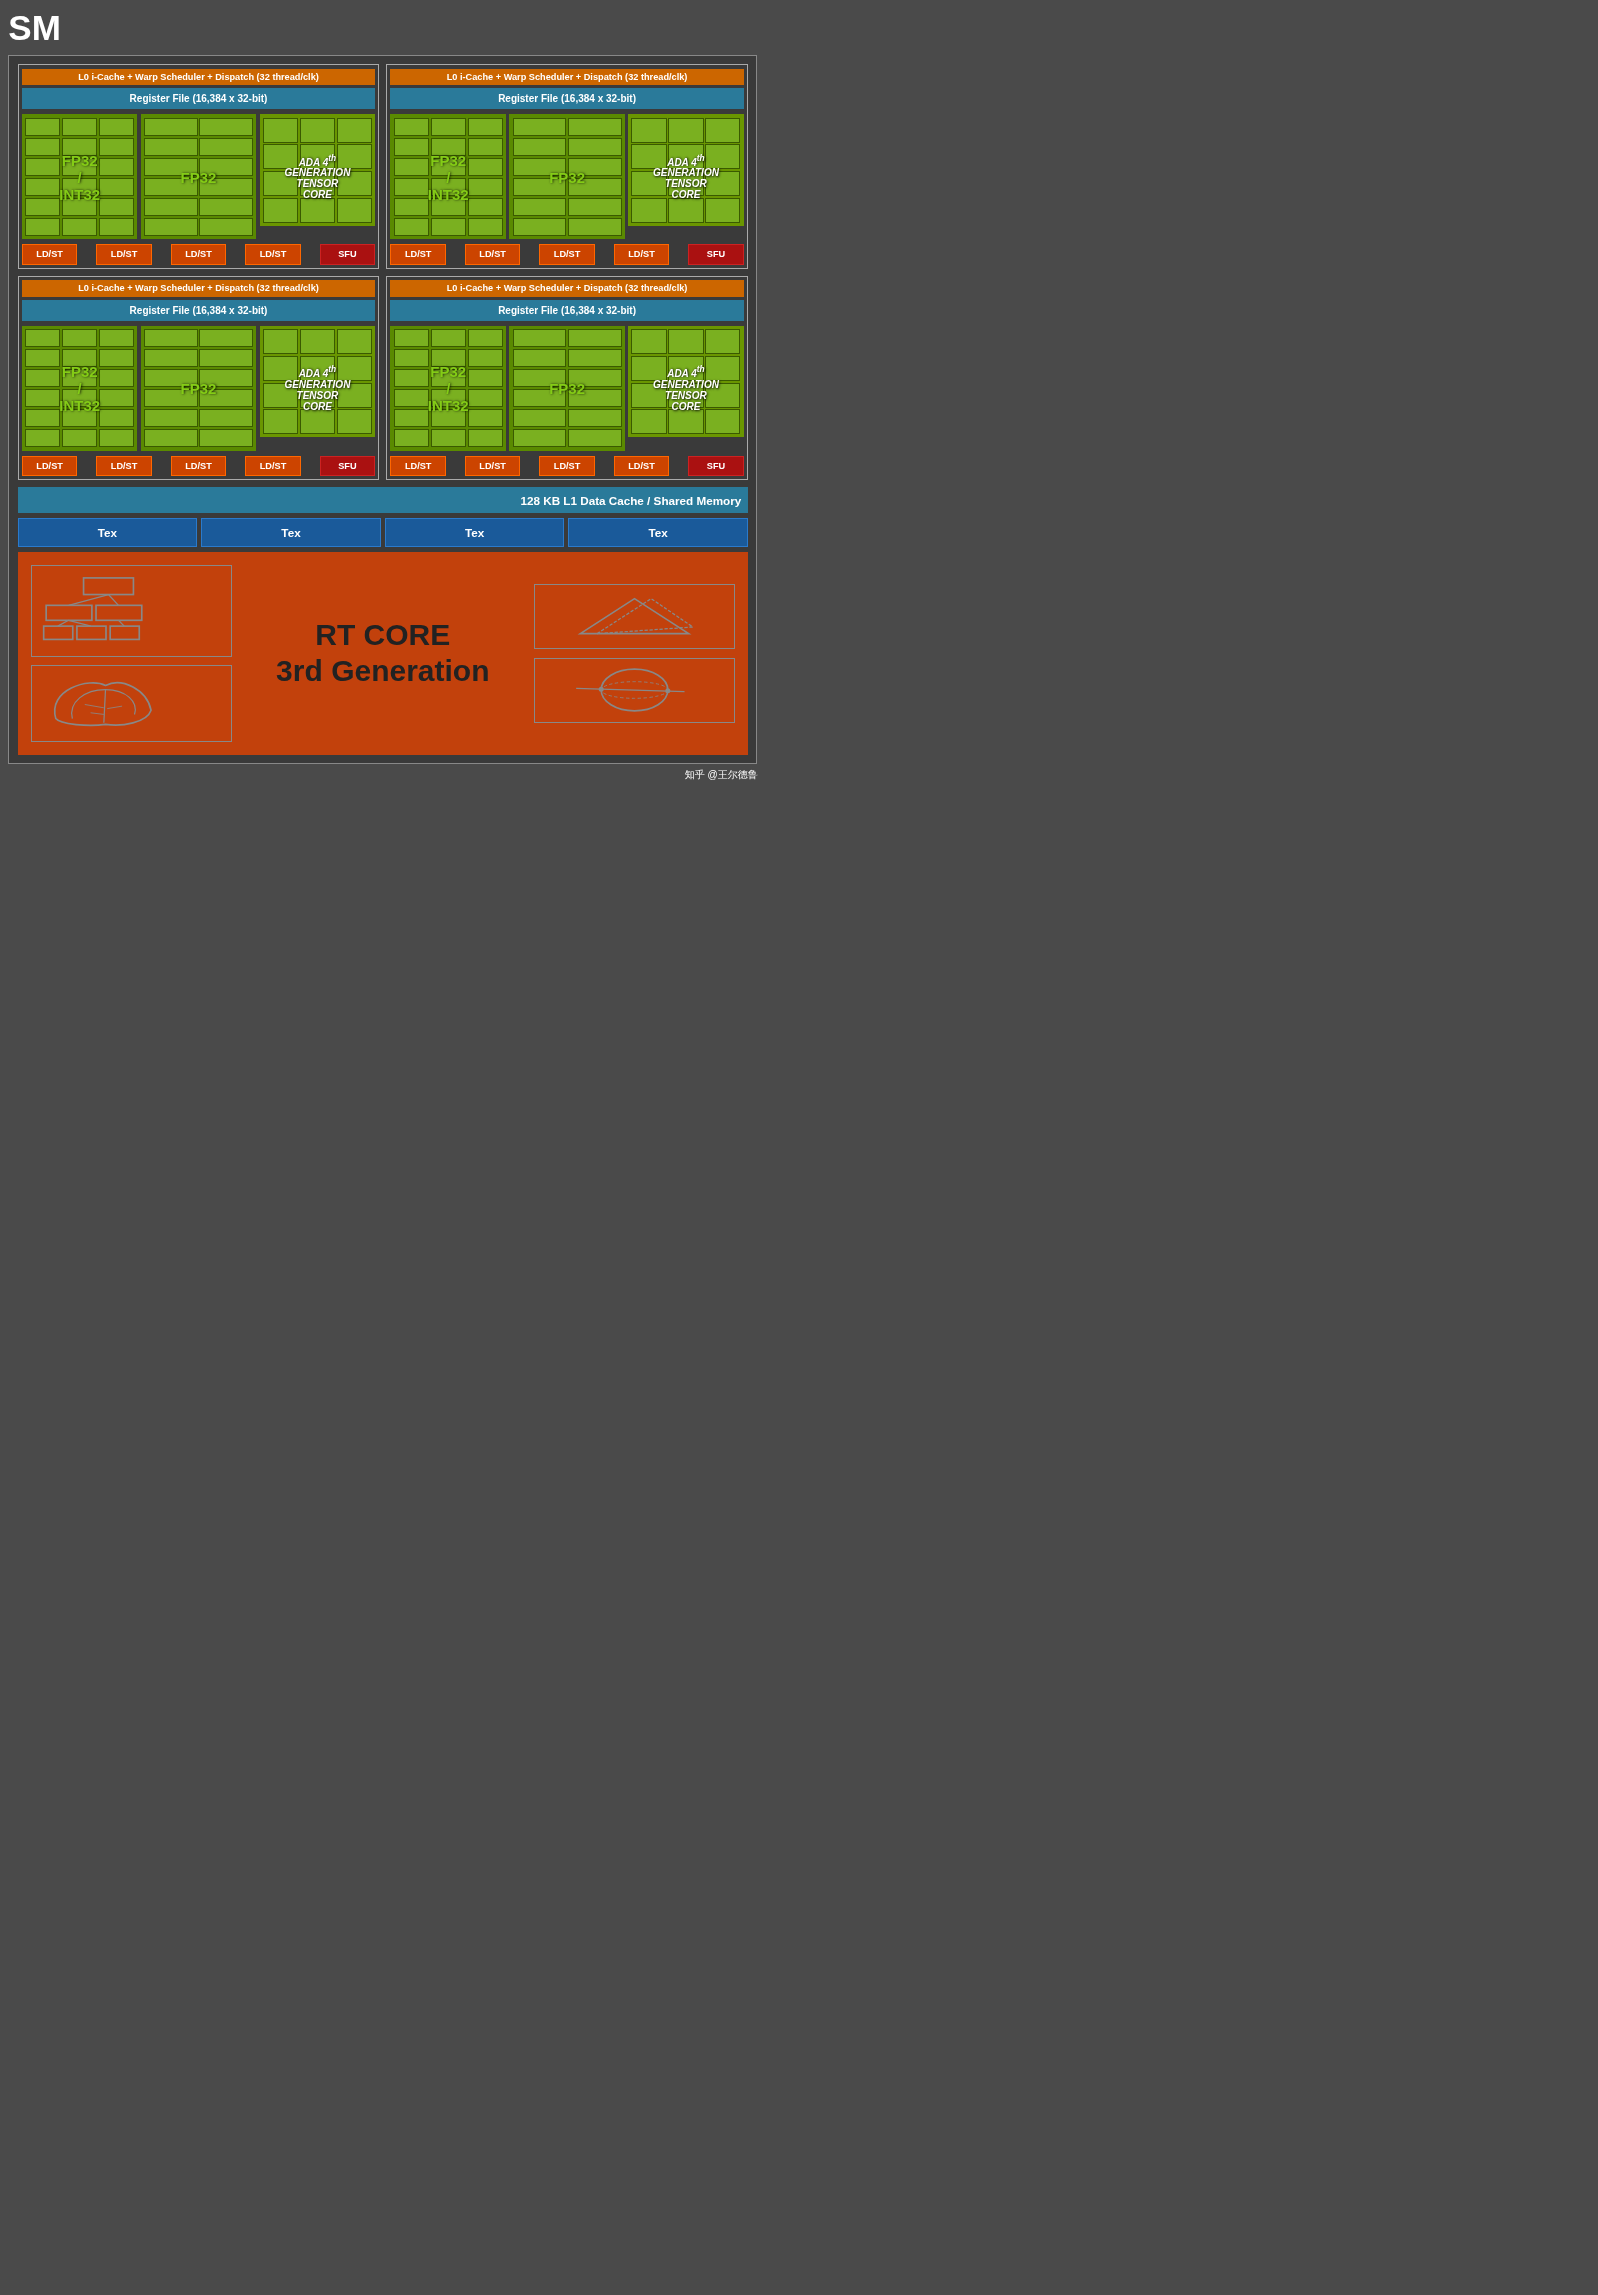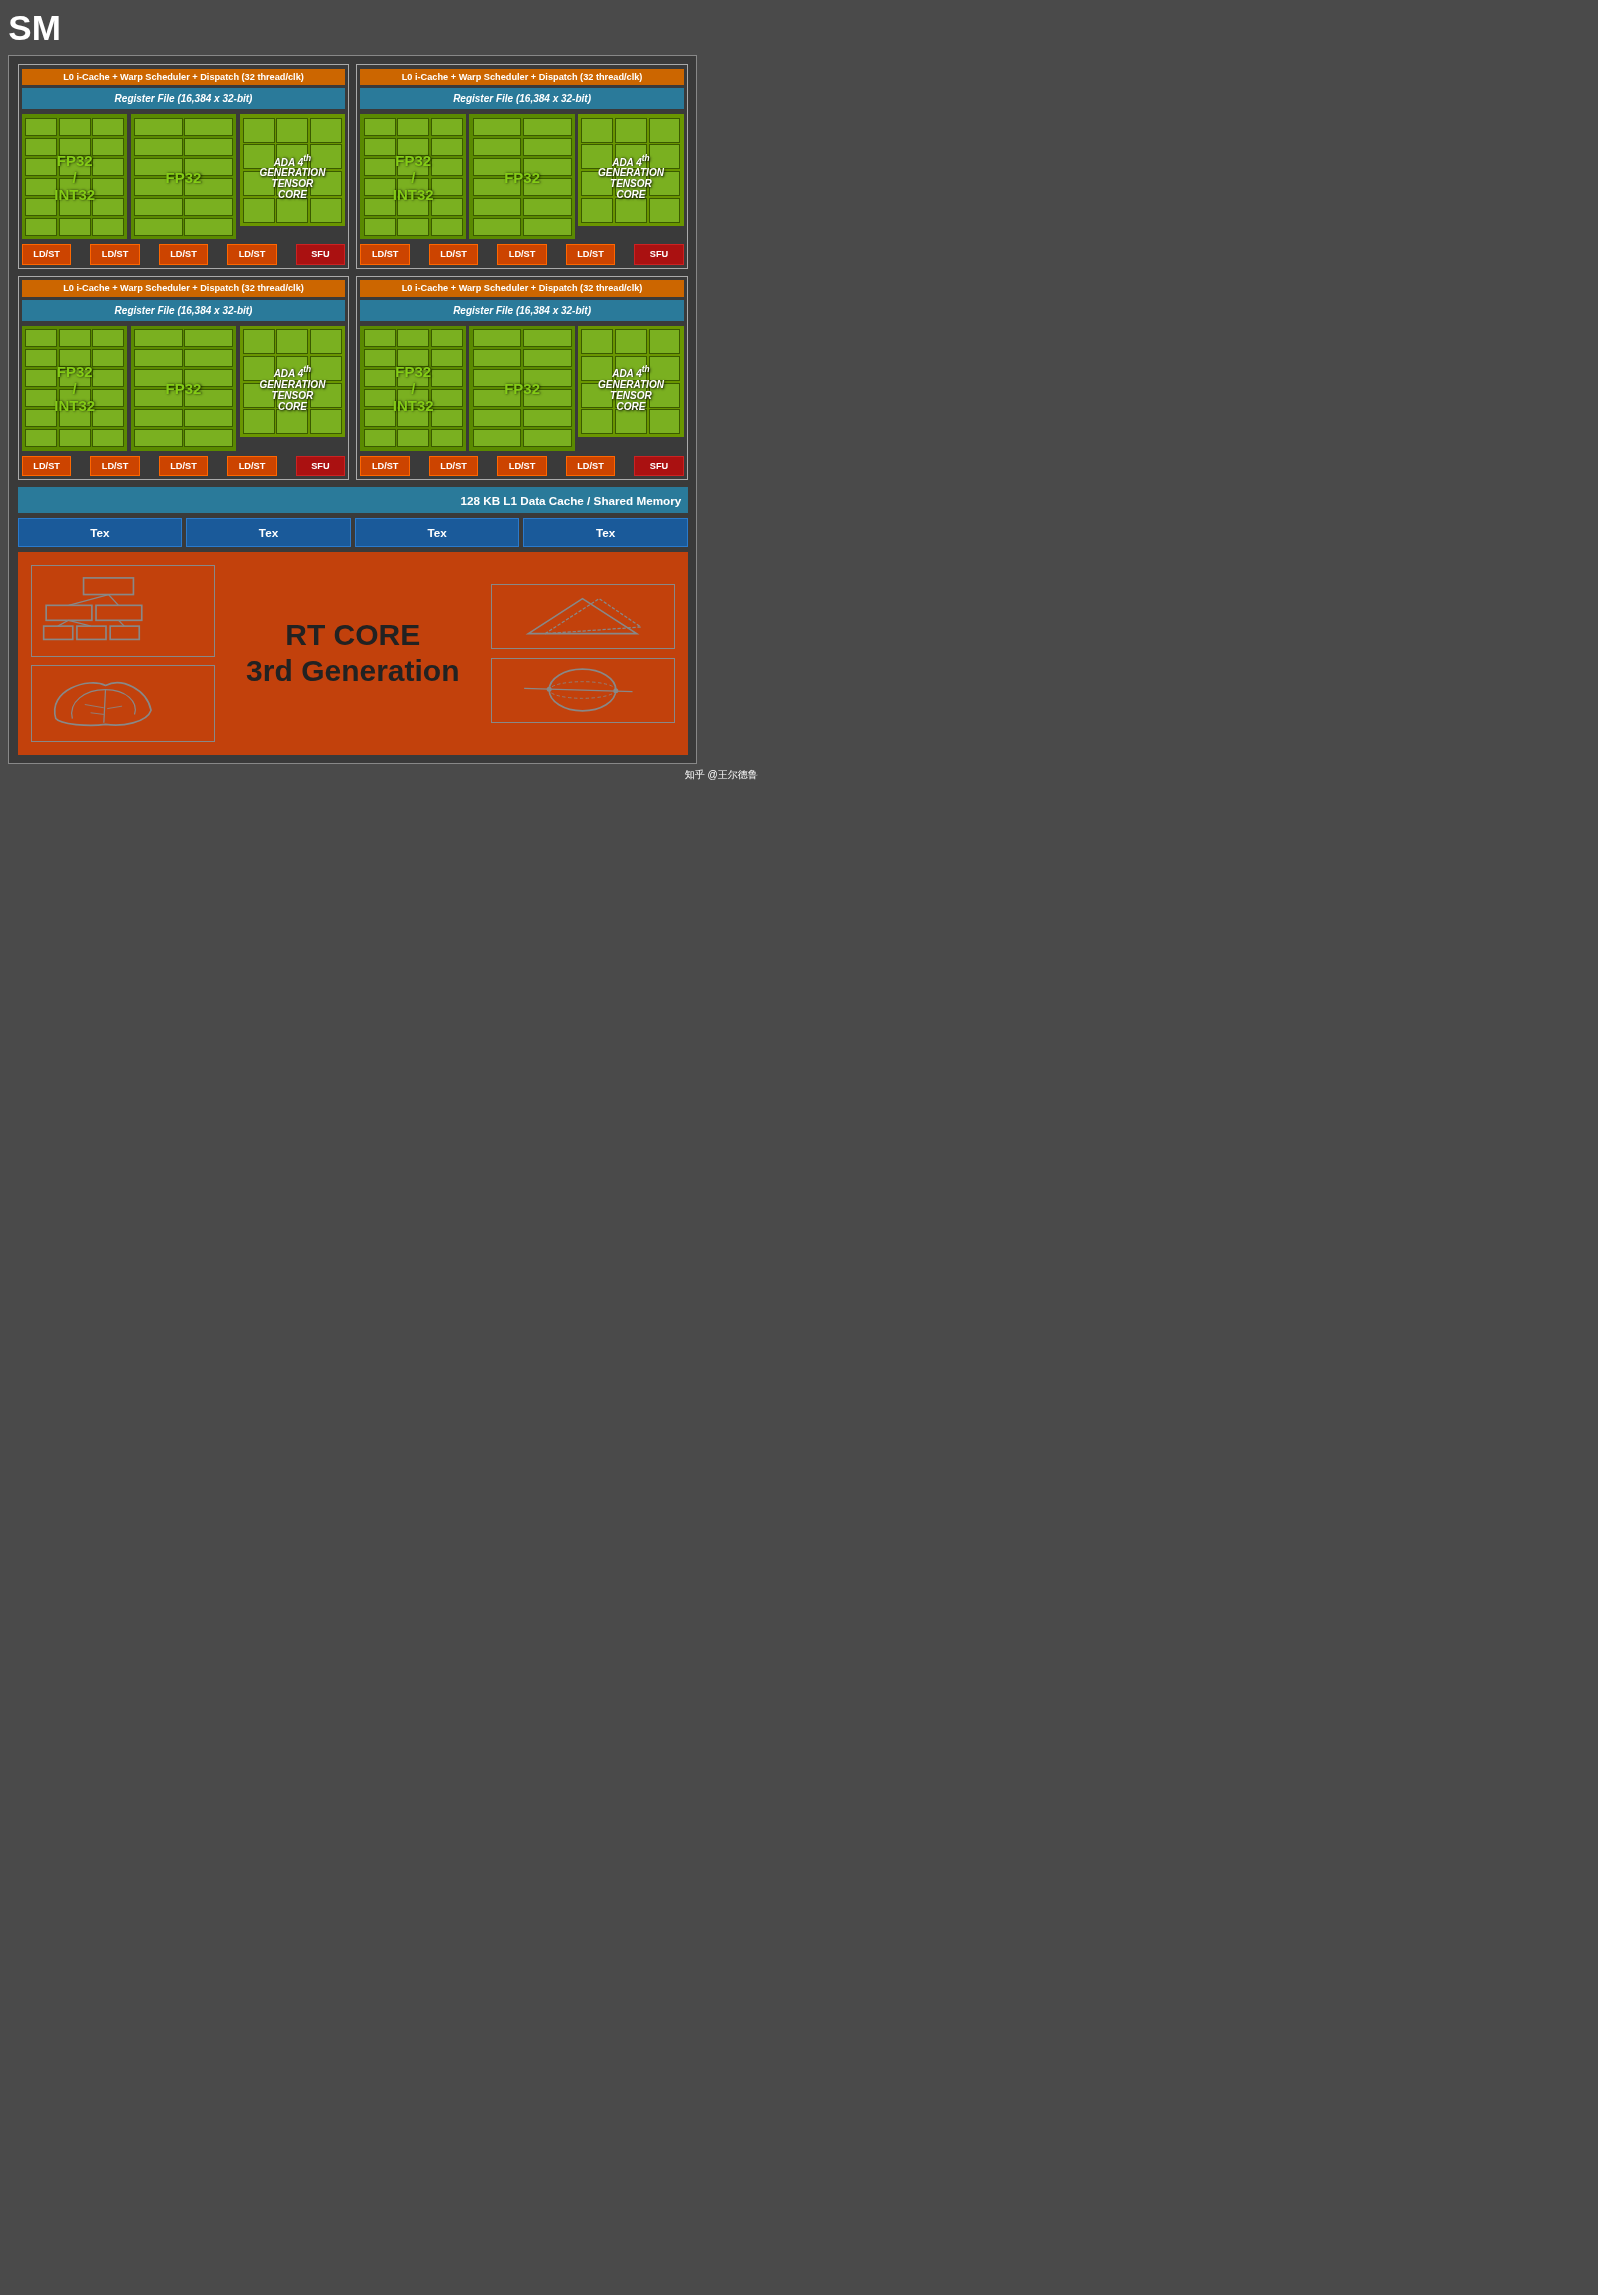--- a/index.html
+++ b/index.html
@@ -13,21 +13,21 @@
     .page-title {
       color: white;
       font-size: 35px;
       font-weight: bold;
       margin-bottom: 6.7px;
     }
     .sm-container {
       background: #3a3a3a;
       border: 1.7px solid #888;
       padding: 8.3px;
-      width: 689px;
+      width: 749px;
     }
     .quadrants-row {
       display: flex;
       gap: 6.7px;
       margin-bottom: 6.7px;
     }
     .quadrant {
       flex: 1;
       border: 1.7px solid #aaa;
       background: #3a3a3a;
@@ -43,21 +43,20 @@
       margin-bottom: 3.3px;
     }
     .register-file-bar {
       background: #2a7a9a;
       color: white;
       font-size: 10px;
       font-weight: bold;
       text-align: center;
       padding: 5px 1.7px;
       margin-bottom: 5px;
-      font-style: italic;
     }
     .grid-cell {
       background: #7ab020;
       border: 0.8px solid #3a5a00;
     }
     .bottom-units {
       display: flex;
       gap: 19px;
     }
     .ldst-unit {

